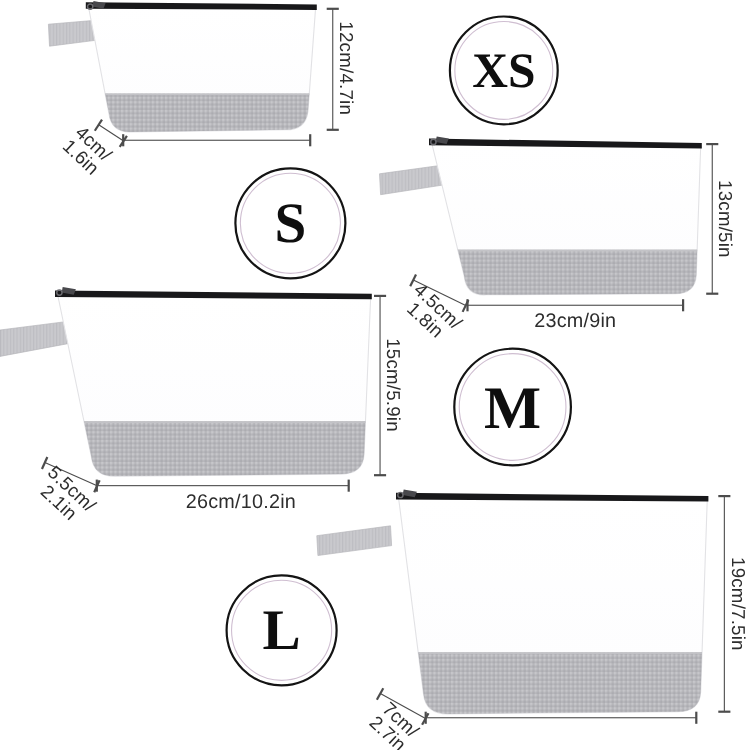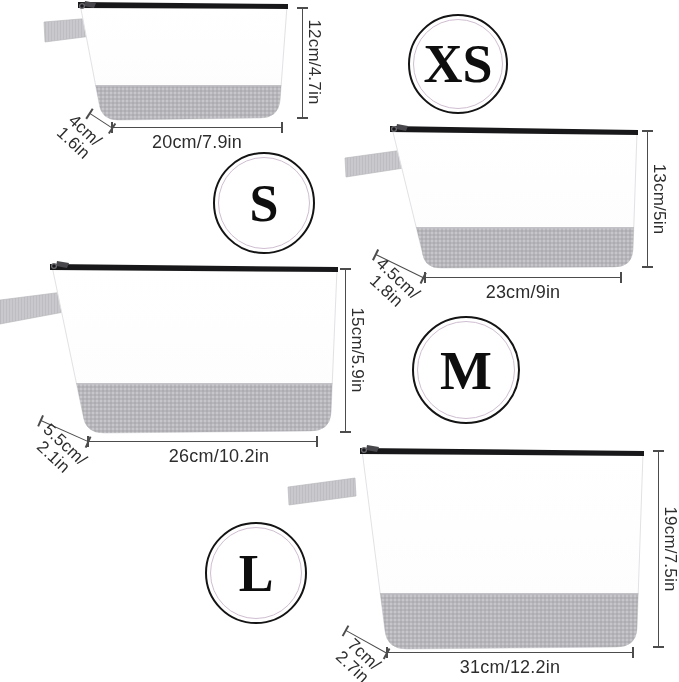--- a/index.html
+++ b/index.html
@@ -90,32 +90,31 @@
   </svg>
   <div class="dim dim-v" style="left:302px;top:8px;height:110px">
       <i class="tk a"></i>
       <i class="tk b"></i>
     </div>
   <div class="dlabel rot90" style="left:314px;top:62px">12cm/4.7in</div>
   <div class="dim dim-h" style="left:112px;top:127px;width:170px">
       <i class="tk l"></i>
       <i class="tk r"></i>
     </div>
-  <div class="dlabel" style="left:197px;top:142px">20cm/7.9in</div>
   <div class="dim dim-d" style="left:90px;top:113px;width:27px;transform:rotate(33deg)">
       <i class="tk l"></i>
       <i class="tk r"></i>
     </div>
   <div class="dlabel diag" style="left:79px;top:137px">
     <span>4cm/</span>
     <span>1.6in</span>
   </div>
   <div class="badge" style="left:408px;top:14px;width:100px;height:100px">
     <div class="inner"></div>
-    <div class="letter" style="font-size:54px">XS</div>
+    <div class="letter" style="font-size:45px">XS</div>
   </div>
 
   <svg class="bagsvg" style="left:335px;top:120px" width="320" height="160" viewBox="0 0 320 160">
     <defs>
         <clipPath id="clips">
           <path d="M 57 8 L 302 12 L 298 130 Q 297 147 279 147 L 107 148 Q 89 149 87 131 Z"></path>
         </clipPath>
       </defs>
     <path class="tabw" d="M 10 38 L 68 30 L 69 48 L 11 57 Z"></path>
     <path class="body-path" d="M 57 8 L 302 12 L 298 130 Q 297 147 279 147 L 107 148 Q 89 149 87 131 Z"></path>
@@ -213,21 +212,20 @@
   </svg>
   <div class="dim dim-v" style="left:658px;top:451px;height:196px">
       <i class="tk a"></i>
       <i class="tk b"></i>
     </div>
   <div class="dlabel rot90" style="left:670px;top:549px">19cm/7.5in</div>
   <div class="dim dim-h" style="left:387px;top:652px;width:246px">
       <i class="tk l"></i>
       <i class="tk r"></i>
     </div>
-  <div class="dlabel" style="left:510px;top:667px">31cm/12.2in</div>
   <div class="dim dim-d" style="left:346px;top:630px;width:47px;transform:rotate(29deg)">
       <i class="tk l"></i>
       <i class="tk r"></i>
     </div>
   <div class="dlabel diag" style="left:358px;top:661px">
     <span>7cm/</span>
     <span>2.7in</span>
   </div>
   <div class="badge" style="left:205px;top:522px;width:102px;height:102px">
     <div class="inner"></div>

